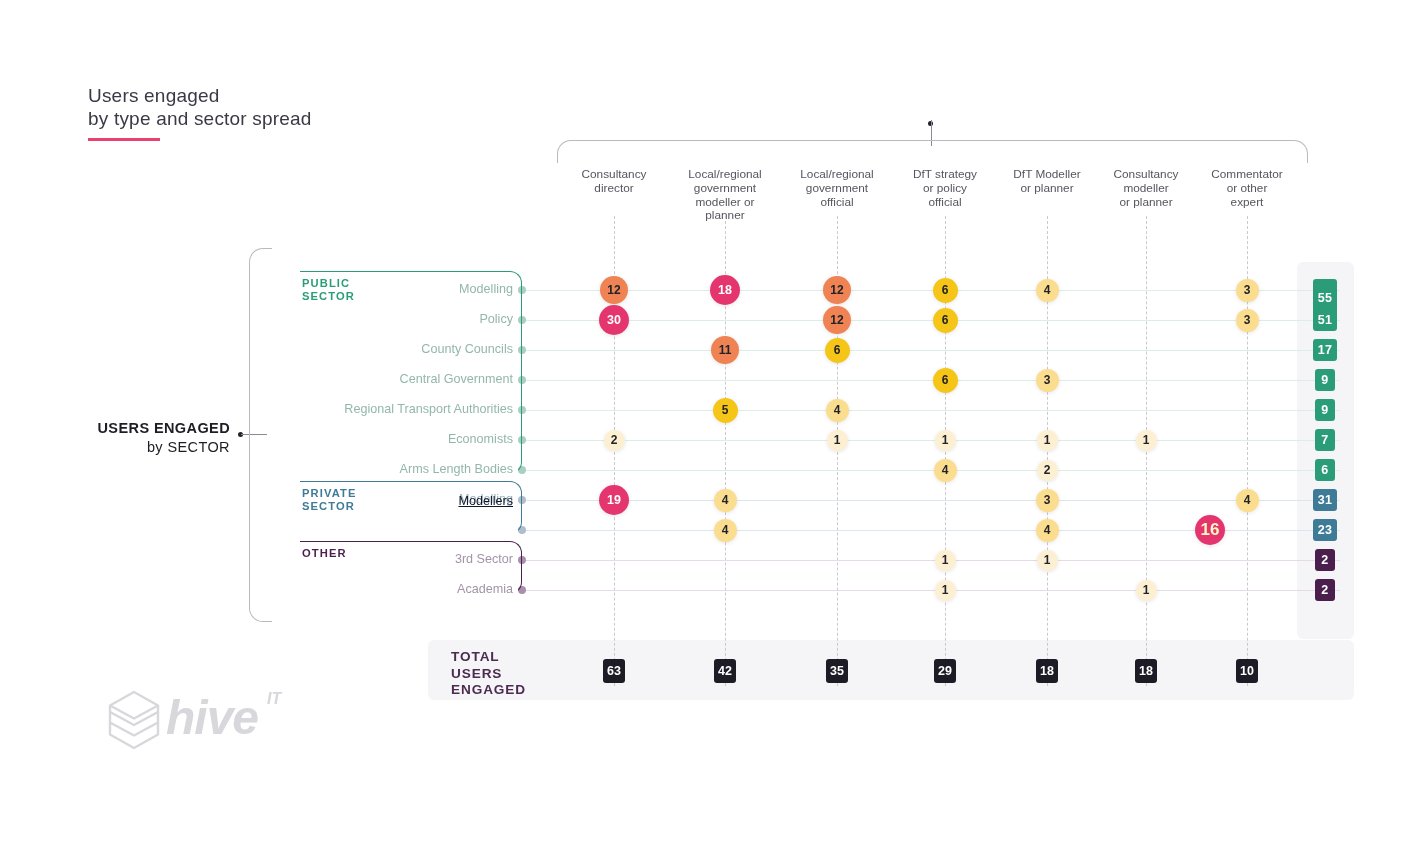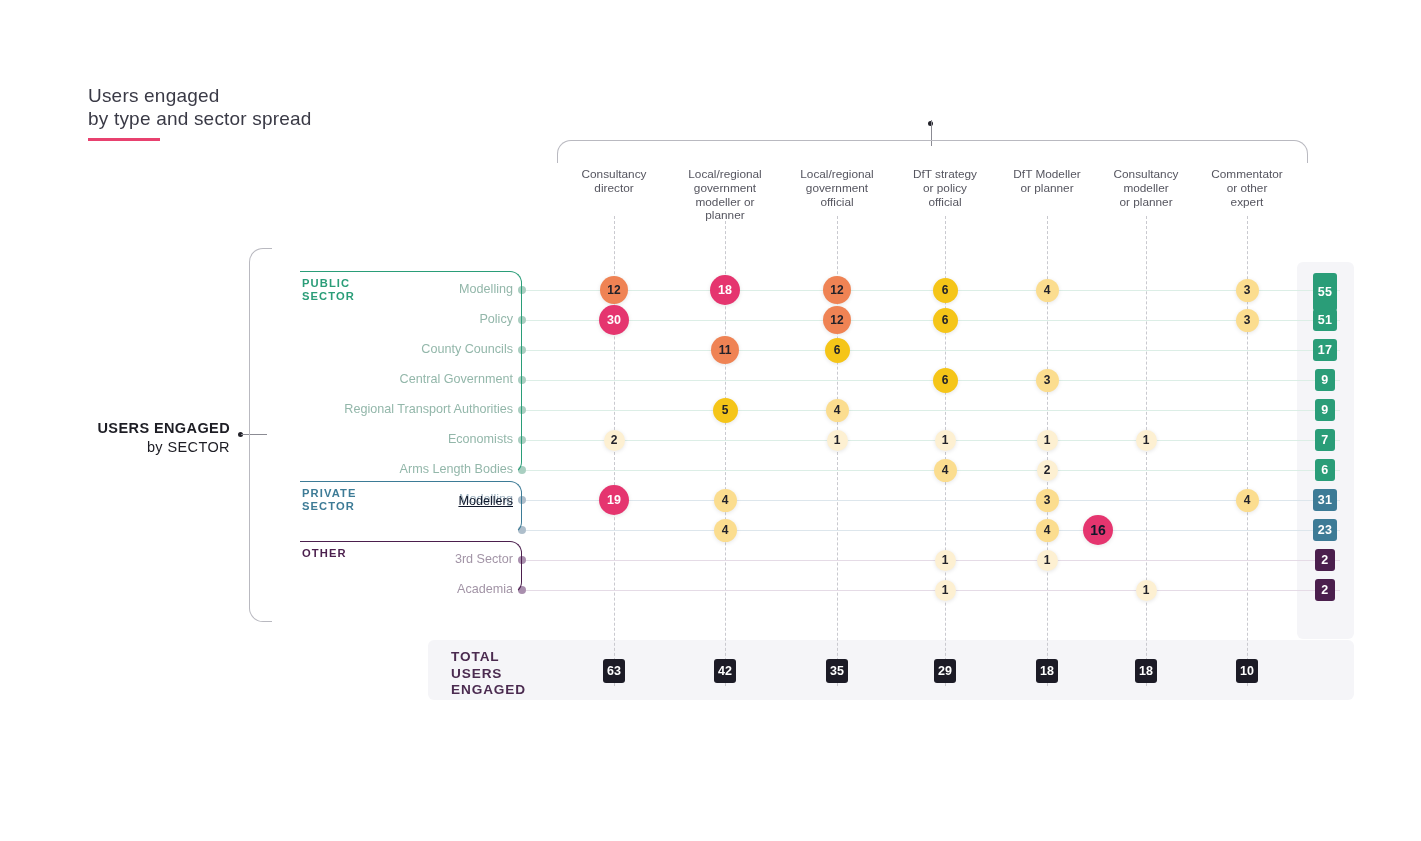--- a/index.html
+++ b/index.html
@@ -258,41 +258,53 @@
       <div class="bub" title="Economists / DfT Modeller or planner: 1" style="width: 21px; height: 21px; left: 1036.5px; top: 429.5px; background: rgb(253, 240, 210); color: rgb(34, 34, 42); font-size: 12px;">1</div>
       <div class="bub" title="Economists / Consultancy modeller or planner: 1" style="width: 21px; height: 21px; left: 1135.5px; top: 429.5px; background: rgb(253, 240, 210); color: rgb(34, 34, 42); font-size: 12px;">1</div>
       <div class="bub" title="Arms Length Bodies / DfT strategy or policy official: 4" style="width: 23px; height: 23px; left: 933.5px; top: 458.5px; background: rgb(251, 221, 143); color: rgb(34, 34, 42); font-size: 12px;">4</div>
       <div class="bub" title="Arms Length Bodies / DfT Modeller or planner: 2" style="width: 21px; height: 21px; left: 1036.5px; top: 459.5px; background: rgb(253, 240, 210); color: rgb(34, 34, 42); font-size: 12px;">2</div>
       <div class="bub" title="Directors / Consultancy director: 19" style="width: 30px; height: 30px; left: 599px; top: 485px; background: rgb(229, 53, 111); color: rgb(255, 255, 255); font-size: 12.5px;">19</div>
       <div class="bub" title="Directors / Local/regional government modeller or planner: 4" style="width: 23px; height: 23px; left: 713.5px; top: 488.5px; background: rgb(251, 221, 143); color: rgb(34, 34, 42); font-size: 12px;">4</div>
       <div class="bub" title="Directors / DfT Modeller or planner: 3" style="width: 23px; height: 23px; left: 1035.5px; top: 488.5px; background: rgb(251, 221, 143); color: rgb(34, 34, 42); font-size: 12px;">3</div>
       <div class="bub" title="Directors / Commentator or other expert: 4" style="width: 23px; height: 23px; left: 1235.5px; top: 488.5px; background: rgb(251, 221, 143); color: rgb(34, 34, 42); font-size: 12px;">4</div>
       <div class="bub" title="Modellers / Local/regional government modeller or planner: 4" style="width: 23px; height: 23px; left: 713.5px; top: 518.5px; background: rgb(251, 221, 143); color: rgb(34, 34, 42); font-size: 12px;">4</div>
       <div class="bub" title="Modellers / DfT Modeller or planner: 4" style="width: 23px; height: 23px; left: 1035.5px; top: 518.5px; background: rgb(251, 221, 143); color: rgb(34, 34, 42); font-size: 12px;">4</div>
-      <div class="bub" title="Modellers / Consultancy modeller or planner: 16" style="width: 30px; height: 30px; left: 1083px; top: 515px; background: rgb(229, 53, 111); color: #0f172a; font-size: 14px;">16</div>
+      <div class="bub" title="Modellers / Consultancy modeller or planner: 16" style="width: 30px; height: 30px; left: 1195px; top: 515px; background: rgb(229, 53, 111); color: #fef9c3; font-size: 17px;">16</div>
       <div class="bub" title="3rd Sector / DfT strategy or policy official: 1" style="width: 21px; height: 21px; left: 934.5px; top: 549.5px; background: rgb(253, 240, 210); color: rgb(34, 34, 42); font-size: 12px;">1</div>
       <div class="bub" title="3rd Sector / DfT Modeller or planner: 1" style="width: 21px; height: 21px; left: 1036.5px; top: 549.5px; background: rgb(253, 240, 210); color: rgb(34, 34, 42); font-size: 12px;">1</div>
       <div class="bub" title="Academia / DfT strategy or policy official: 1" style="width: 21px; height: 21px; left: 934.5px; top: 579.5px; background: rgb(253, 240, 210); color: rgb(34, 34, 42); font-size: 12px;">1</div>
       <div class="bub" title="Academia / Consultancy modeller or planner: 1" style="width: 21px; height: 21px; left: 1135.5px; top: 579.5px; background: rgb(253, 240, 210); color: rgb(34, 34, 42); font-size: 12px;">1</div>
     </div>
   <div id="layer-tots">
-      <div class="chip" style="width: 24px; height: 38px; left: 1313px; top: 273px; background: rgb(42, 157, 120);">55</div>
+      <div class="chip" style="width: 24px; height: 38px; left: 1313px; top: 279px; background: rgb(42, 157, 120);">55</div>
       <div class="chip" style="width: 24px; height: 22px; left: 1313px; top: 309px; background: rgb(42, 157, 120);">51</div>
       <div class="chip" style="width: 24px; height: 22px; left: 1313px; top: 339px; background: rgb(42, 157, 120);">17</div>
       <div class="chip" style="width: 20px; height: 22px; left: 1315px; top: 369px; background: rgb(42, 157, 120);">9</div>
       <div class="chip" style="width: 20px; height: 22px; left: 1315px; top: 399px; background: rgb(42, 157, 120);">9</div>
       <div class="chip" style="width: 20px; height: 22px; left: 1315px; top: 429px; background: rgb(42, 157, 120);">7</div>
       <div class="chip" style="width: 20px; height: 22px; left: 1315px; top: 459px; background: rgb(42, 157, 120);">6</div>
       <div class="chip" style="width: 24px; height: 22px; left: 1313px; top: 489px; background: rgb(61, 123, 150);">31</div>
       <div class="chip" style="width: 24px; height: 22px; left: 1313px; top: 519px; background: rgb(61, 123, 150);">23</div>
       <div class="chip" style="width: 20px; height: 22px; left: 1315px; top: 549px; background: rgb(75, 31, 77);">2</div>
       <div class="chip" style="width: 20px; height: 22px; left: 1315px; top: 579px; background: rgb(75, 31, 77);">2</div>
       <div class="chip-total" style="left: 603px; top: 659px; background: rgb(28, 27, 38);">63</div>
       <div class="chip-total" style="left: 714px; top: 659px; background: rgb(28, 27, 38);">42</div>
       <div class="chip-total" style="left: 826px; top: 659px; background: rgb(28, 27, 38);">35</div>
       <div class="chip-total" style="left: 934px; top: 659px; background: rgb(28, 27, 38);">29</div>
       <div class="chip-total" style="left: 1036px; top: 659px; background: rgb(28, 27, 38);">18</div>
       <div class="chip-total" style="left: 1135px; top: 659px; background: rgb(28, 27, 38);">18</div>
       <div class="chip-total" style="left: 1236px; top: 659px; background: rgb(28, 27, 38);">10</div>
     </div>
 
+  <div class="logo">
+    <svg width="60" height="64" viewBox="0 0 60 64">
+      <g fill="none" stroke="#d7d7dc" stroke-width="2.4" stroke-linejoin="round">
+        <path d="M30 4 L54 17.5 L54 46.5 L30 60 L6 46.5 L6 17.5 Z"></path>
+        <path d="M6 24 L30 37 L54 24"></path>
+        <path d="M6 34.5 L30 47.5 L54 34.5"></path>
+        <path d="M6 17.5 L30 30.5 L54 17.5"></path>
+      </g>
+    </svg>
+    <div class="logo-word">hive</div>
+    <div class="logo-sup">IT</div>
+  </div>
 
 </div>
 
 </body></html>

